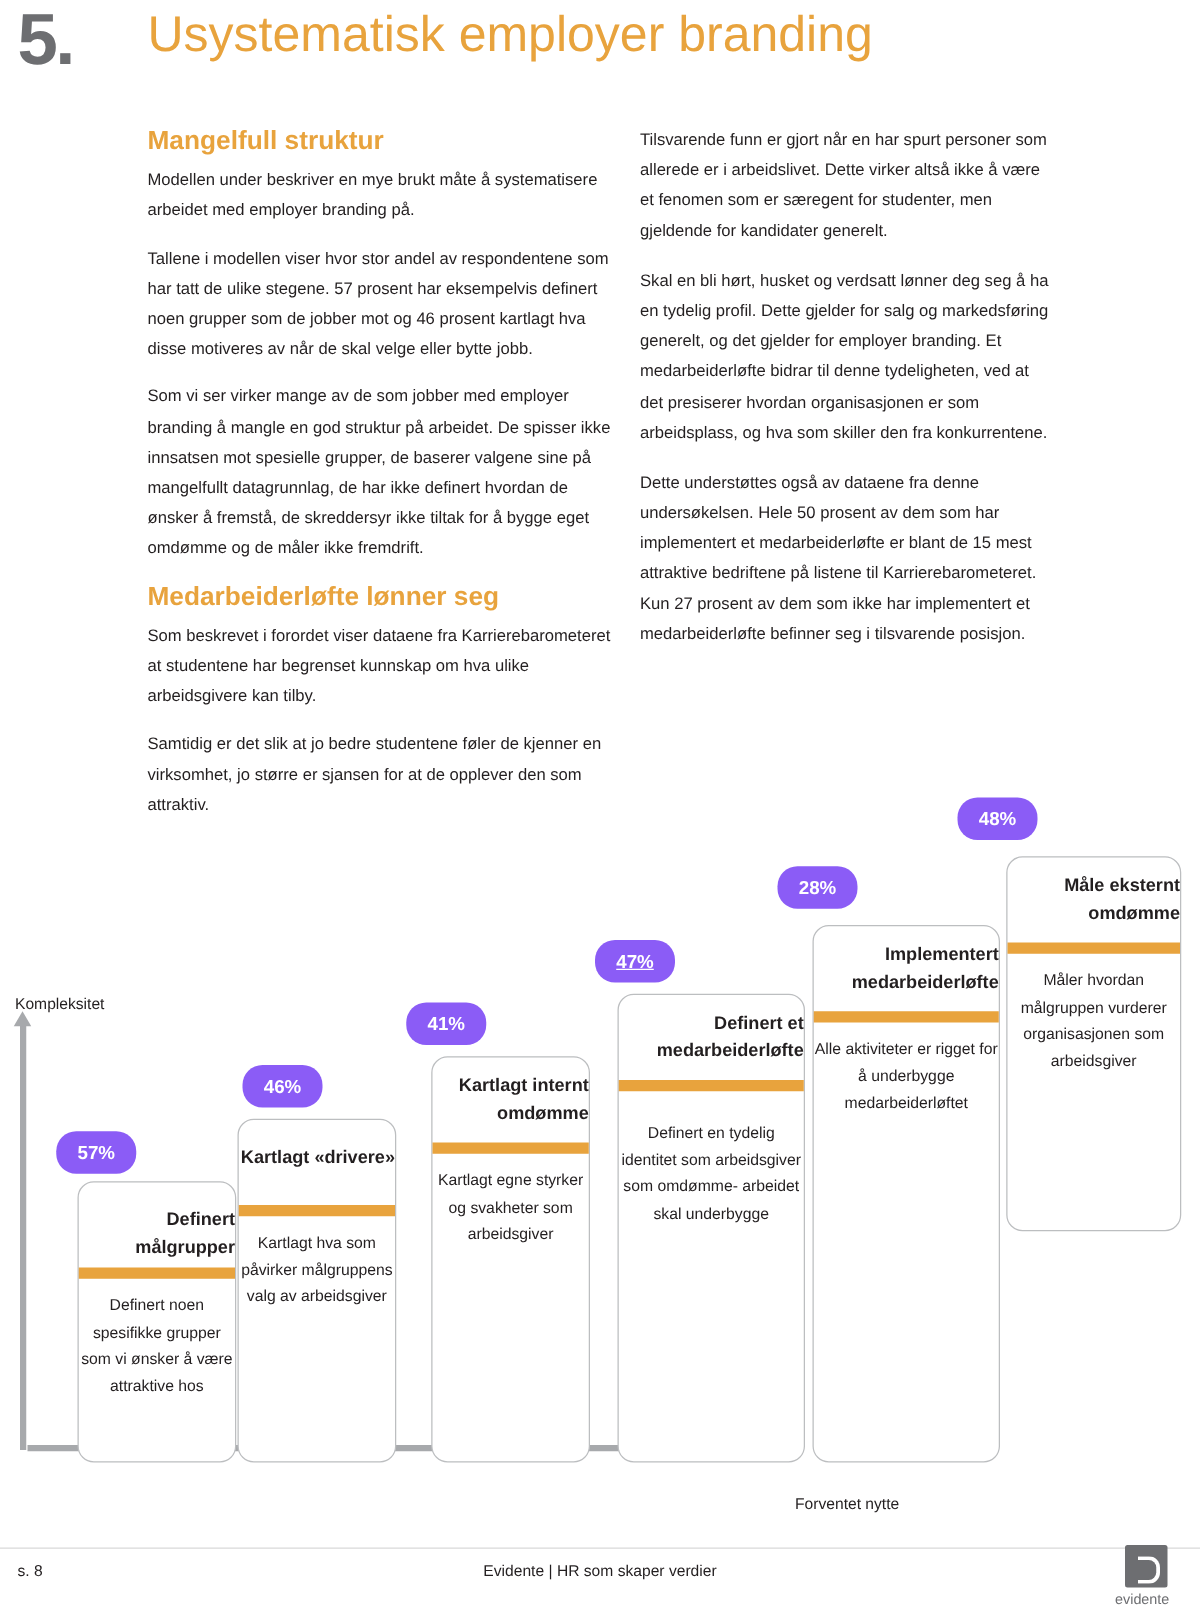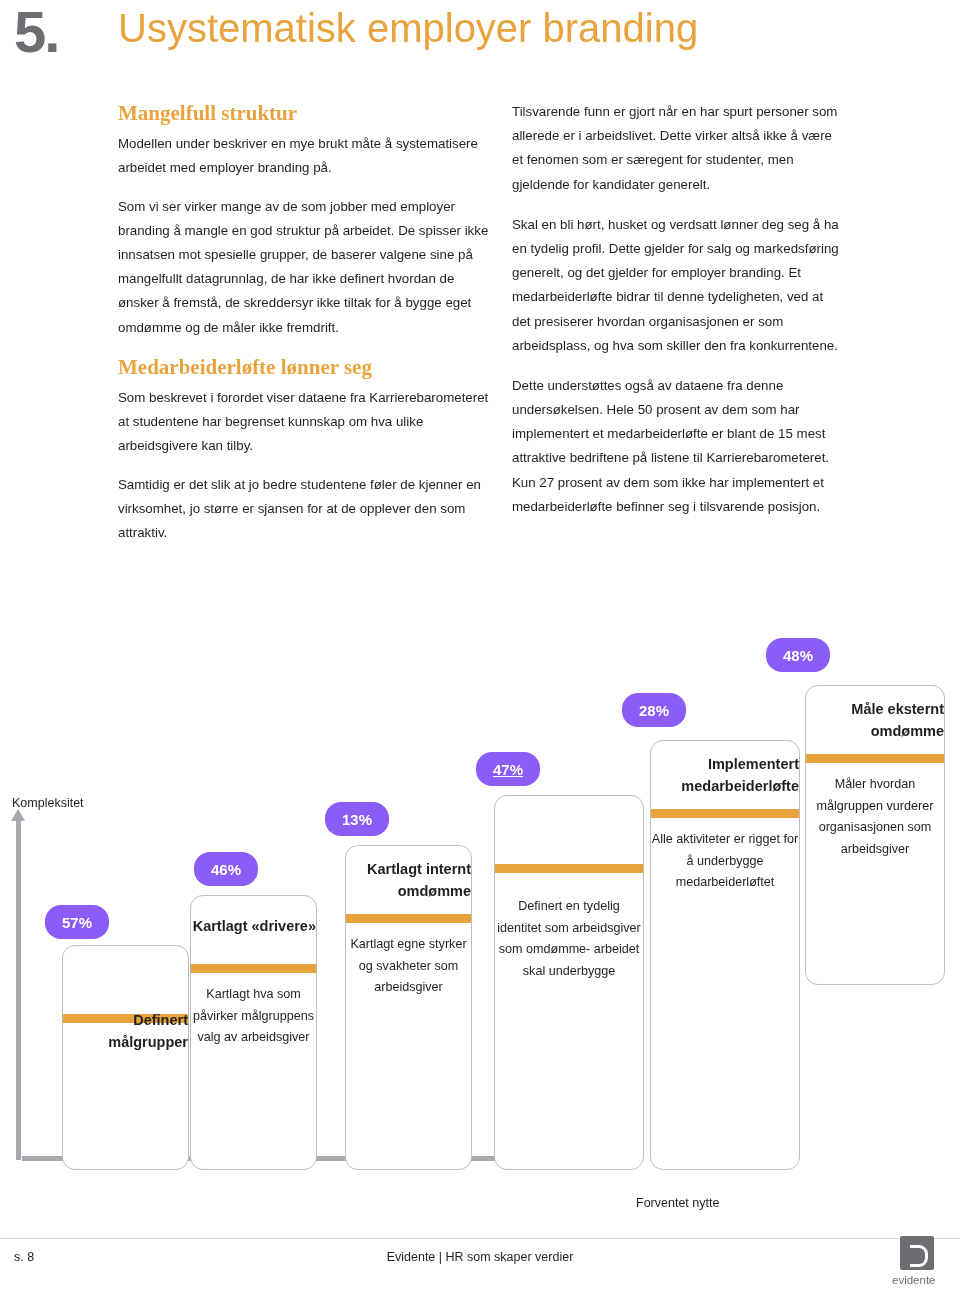--- a/index.html
+++ b/index.html
@@ -23,21 +23,21 @@
     position:absolute; left:118px; top:6px;
     font-size:40px; color:#e8a33d; font-weight:normal;
   }
 
   
   .col-left  { position:absolute; left:118px; top:100px; width:372px; }
   .col-right { position:absolute; left:512px; top:100px; width:330px; }
 
   .sub {
     color:#e8a33d; font-size:21px; font-weight:bold;
-    margin:0 0 6px 0; line-height:1.25;font-family:Liberation Serif, serif;
+    margin:0 0 6px 0; line-height:1.25;
   }
   .sub.second { }
   p.body {
     margin:0 0 14px 0;
     font-size:13.3px; line-height:1.82;
     color:#231f20; text-align:left;
   }
   .col-right p.body { margin-bottom:16px; }
 
   
@@ -131,20 +131,21 @@
 <body>
 
 <div class="page">
 
   <div class="hdr-num">5.</div>
   <div class="hdr-title">Usystematisk employer branding</div>
 
   <div class="col-left">
     <h2 class="sub">Mangelfull struktur</h2>
     <p class="body">Modellen under beskriver en mye brukt måte å systematisere arbeidet med employer branding på.</p>
+    <p class="body">Tallene i modellen viser hvor stor andel av respondentene som har tatt de ulike stegene. 57 prosent har eksempelvis definert noen grupper som de jobber mot og 46 prosent kartlagt hva disse motiveres av når de skal velge eller bytte jobb.</p>
     <p class="body">Som vi ser virker mange av de som jobber med employer branding å mangle en god struktur på arbeidet. De spisser ikke innsatsen mot spesielle grupper, de baserer valgene sine på mangelfullt datagrunnlag, de har ikke definert hvordan de ønsker å fremstå, de skreddersyr ikke tiltak for å bygge eget omdømme og de måler ikke fremdrift.</p>
     <h2 class="sub second">Medarbeiderløfte lønner seg</h2>
     <p class="body">Som beskrevet i forordet viser dataene fra Karrierebarometeret at studentene har begrenset kunnskap om hva ulike arbeidsgivere kan tilby.</p>
     <p class="body">Samtidig er det slik at jo bedre studentene føler de kjenner en virksomhet, jo større er sjansen for at de opplever den som attraktiv.</p>
   </div>
 
   <div class="col-right">
     <p class="body">Tilsvarende funn er gjort når en har spurt personer som allerede er i arbeidslivet. Dette virker altså ikke å være et fenomen som er særegent for studenter, men gjeldende for kandidater generelt.</p>
     <p class="body">Skal en bli hørt, husket og verdsatt lønner deg seg å ha en tydelig profil. Dette gjelder for salg og markedsføring generelt, og det gjelder for employer branding. Et medarbeiderløfte bidrar til denne tydeligheten, ved at det presiserer hvordan organisasjonen er som arbeidsplass, og hva som skiller den fra konkurrentene.</p>
     <p class="body">Dette understøttes også av dataene fra denne undersøkelsen. Hele 50 prosent av dem som har implementert et medarbeiderløfte er blant de 15 mest attraktive bedriftene på listene til Karrierebarometeret. Kun 27 prosent av dem som ikke har implementert et medarbeiderløfte befinner seg i tilsvarende posisjon.</p>
@@ -152,40 +153,42 @@
 
   <div class="diagram">
 
     <div class="axis-label-y">Kompleksitet</div>
     <div class="arrow-y"></div>
     <div class="arrow-x"></div>
     <div class="axis-label-x">Forventet nytte</div>
 
     <div class="step" style="left:62px; top:155px; width:127px; height:225px;">
       <div class="bar" style="top:68px;"></div>
-      <div class="ttl" style="top:20px;margin-top:44px;">Definert målgrupper</div>
+      <div class="ttl" style="top:20px;">Definert målgrupper</div>
+      <div class="dsc" style="top:88px;">Definert noen spesifikke grupper som vi ønsker å være attraktive hos</div>
     </div>
     <div class="pct" style="left:45px; top:115px; width:64px; height:34px;">57%</div>
 
     <div class="step" style="left:190px; top:105px; width:127px; height:275px;">
       <div class="bar" style="top:68px;"></div>
       <div class="ttl" style="top:20px;">Kartlagt «drivere»</div>
       <div class="dsc" style="top:88px;">Kartlagt hva som påvirker målgruppens valg av arbeidsgiver</div>
     </div>
     <div class="pct" style="left:194px; top:62px; width:64px; height:34px;">46%</div>
 
     <div class="step" style="left:318px; top:55px; width:127px; height:325px;margin-left:27px;">
       <div class="bar" style="top:68px;"></div>
       <div class="ttl" style="top:13px;">Kartlagt internt omdømme</div>
       <div class="dsc" style="top:88px;">Kartlagt egne styrker og svakheter som arbeidsgiver</div>
     </div>
-    <div class="pct" style="left:325px; top:12px; width:64px; height:34px;">13%</div>
+    <div class="pct" style="left:325px; top:12px; width:64px; height:34px;">41%</div>
 
     <div class="step" style="left:494px; top:5px; width:150px; height:375px;">
       <div class="bar" style="top:68px;"></div>
+      <div class="ttl" style="top:13px;">Definert et medarbeiderløfte</div>
       <div class="dsc" style="top:100px;">Definert en tydelig identitet som arbeidsgiver som omdømme- arbeidet skal underbygge</div>
     </div>
     <div class="pct" style="left:476px; top:-38px; width:64px; height:34px;text-decoration:underline;">47%</div>
 
     <div class="step" style="left:650px; top:-50px; width:150px; height:430px;">
       <div class="bar" style="top:68px;"></div>
       <div class="ttl" style="top:13px;">Implementert medarbeiderløfte</div>
       <div class="dsc" style="top:88px;">Alle aktiviteter er rigget for å underbygge medarbeiderløftet</div>
     </div>
     <div class="pct" style="left:622px; top:-97px; width:64px; height:34px;">28%</div>

